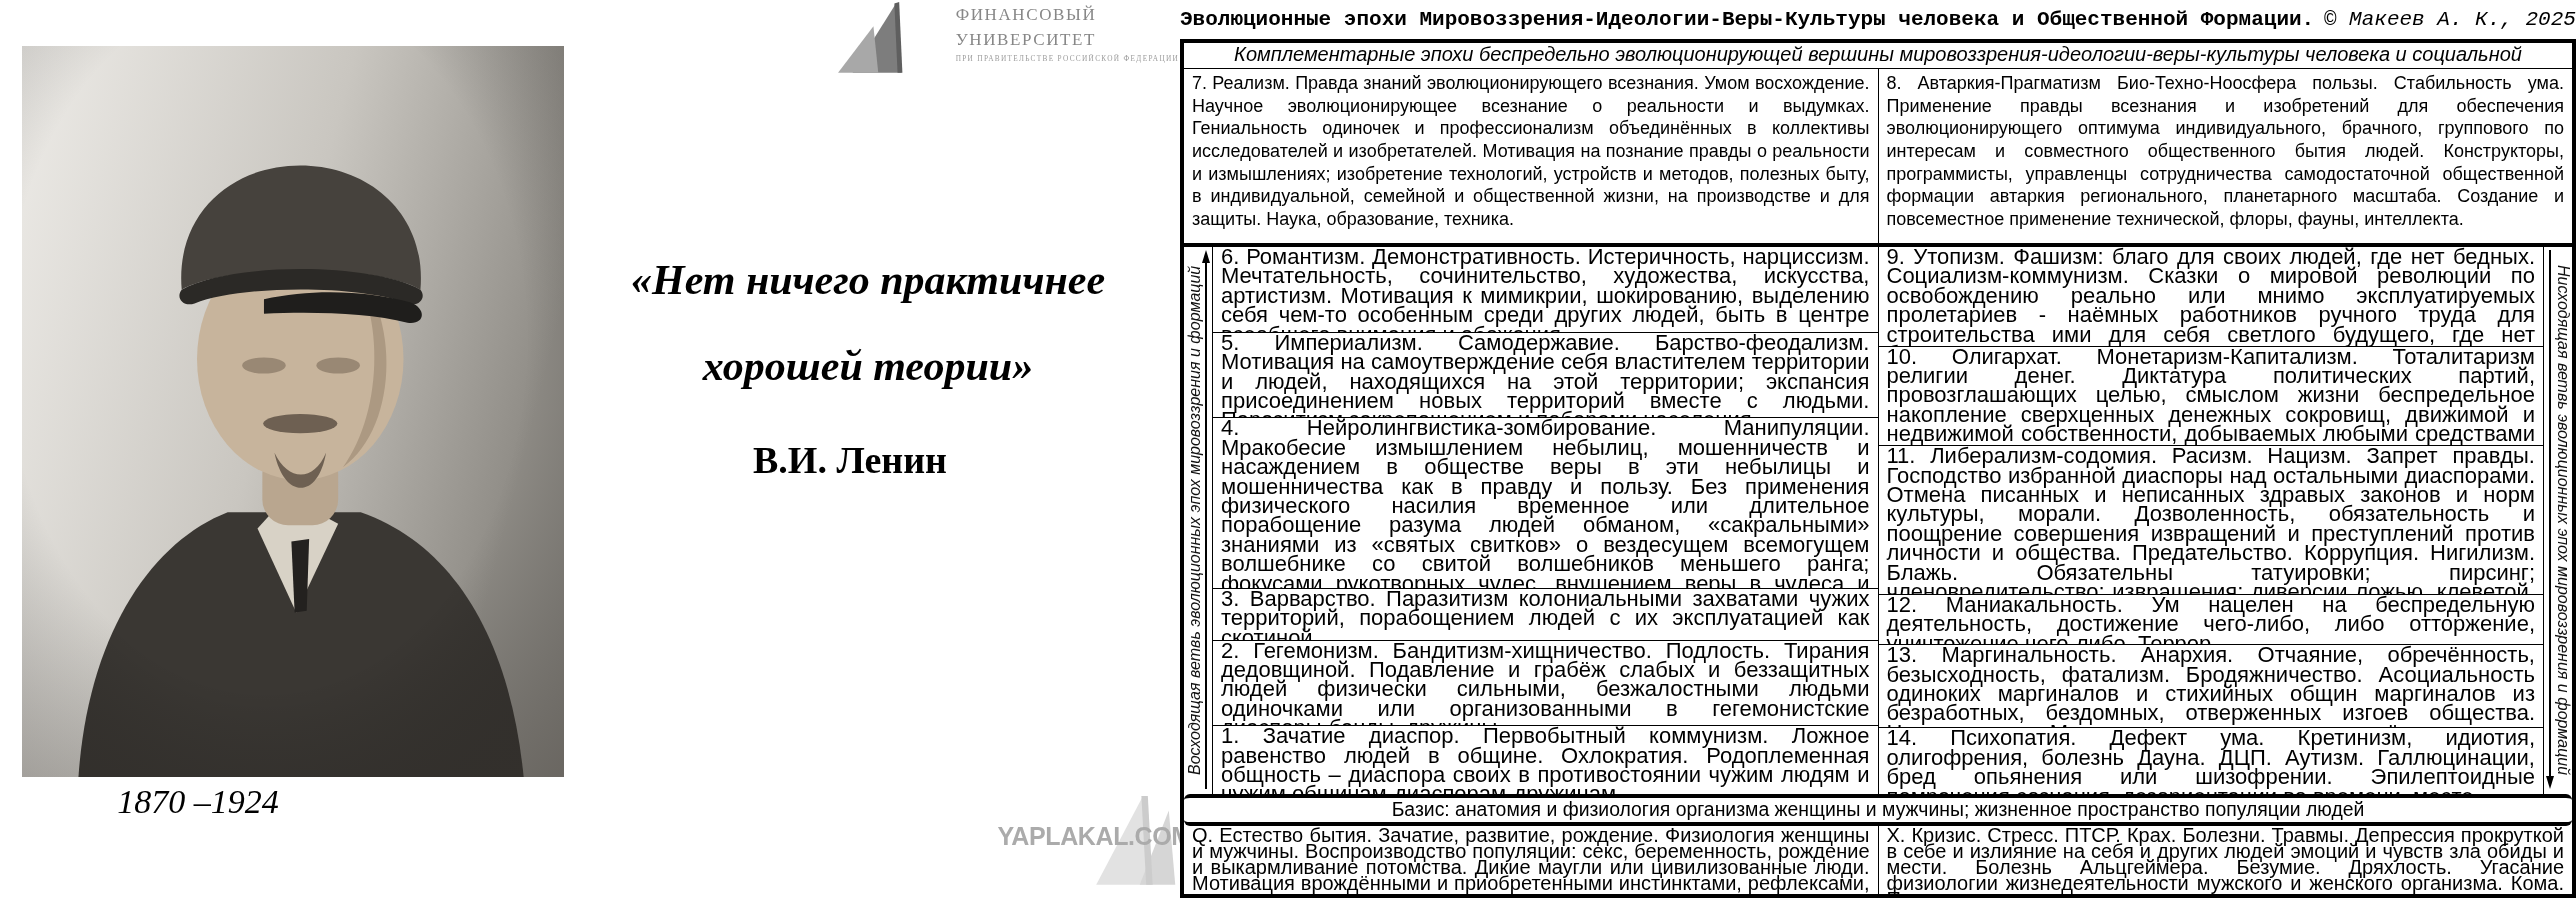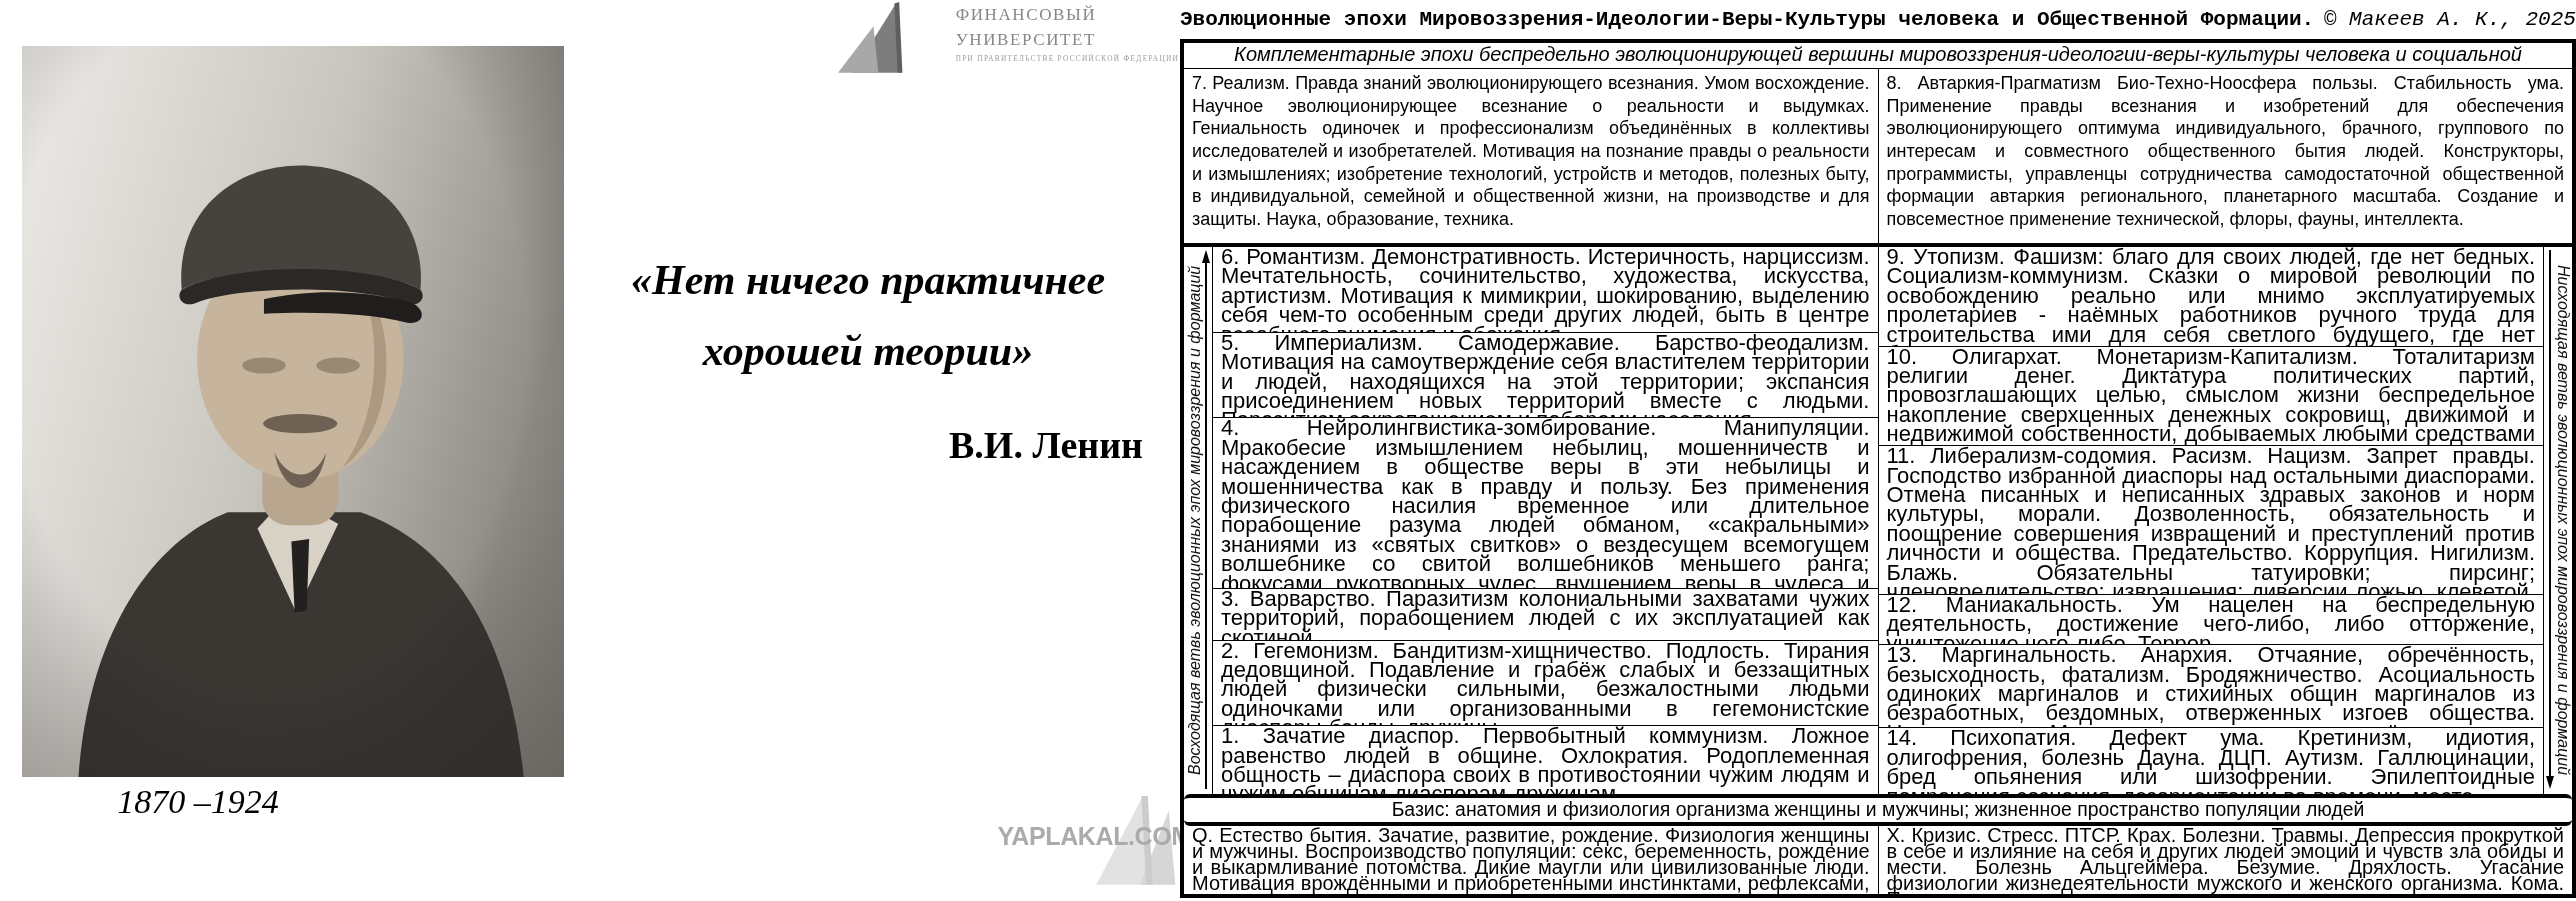--- a/index.html
+++ b/index.html
@@ -13,22 +13,22 @@
   .logo-text { margin-left: 9.7px; font-family: "Liberation Serif", serif; color: #878787; }
   .logo-l1, .logo-l2 { font-size: 17px; letter-spacing: 1.6px; line-height: 25px; }
   .logo-sub { margin-top: 2.4px; font-size: 7.3px; letter-spacing: 1.3px; color: #9b9b9b; white-space: nowrap; }
 
   .portrait { position: absolute; left: 22px; top: 46px; width: 542px; height: 731px; }
   .portrait svg { width: 100%; height: 100%; display: block; }
 
   .quote { position: absolute; left: 557px; top: 255px; width: 622px;
            font-family: "Liberation Serif", serif; font-style: italic; font-weight: bold;
            font-size: 42px; line-height: 50px; text-align: center; }
-  .quote .q2 { margin-top: 21px; }
-  .quote-author { margin-top: 44px; font-style: normal; font-size: 38px; text-align: right; padding-right: 36px; }
+  .quote .q2 { margin-top: 36px; }
+  .quote-author { margin-top: 44px; font-style: normal; font-size: 38px; text-align: center; padding-right: 36px; }
 
   .years { position: absolute; left: 89px; top: 783px; width: 218px; text-align: center;
            font-family: "Liberation Serif", serif; font-style: italic; font-size: 34px; }
 
   .watermark { position: absolute; left: 978px; top: 796px; width: 218px; height: 94px; }
   .watermark svg { position: absolute; right: 3.2px; top: 0; width: 121px; height: 92px; }
   .watermark-text { position: absolute; left: 19.4px; top: 26px; font-size: 25px; font-weight: bold;
                     color: #ababab; letter-spacing: -0.4px; }
 
   

